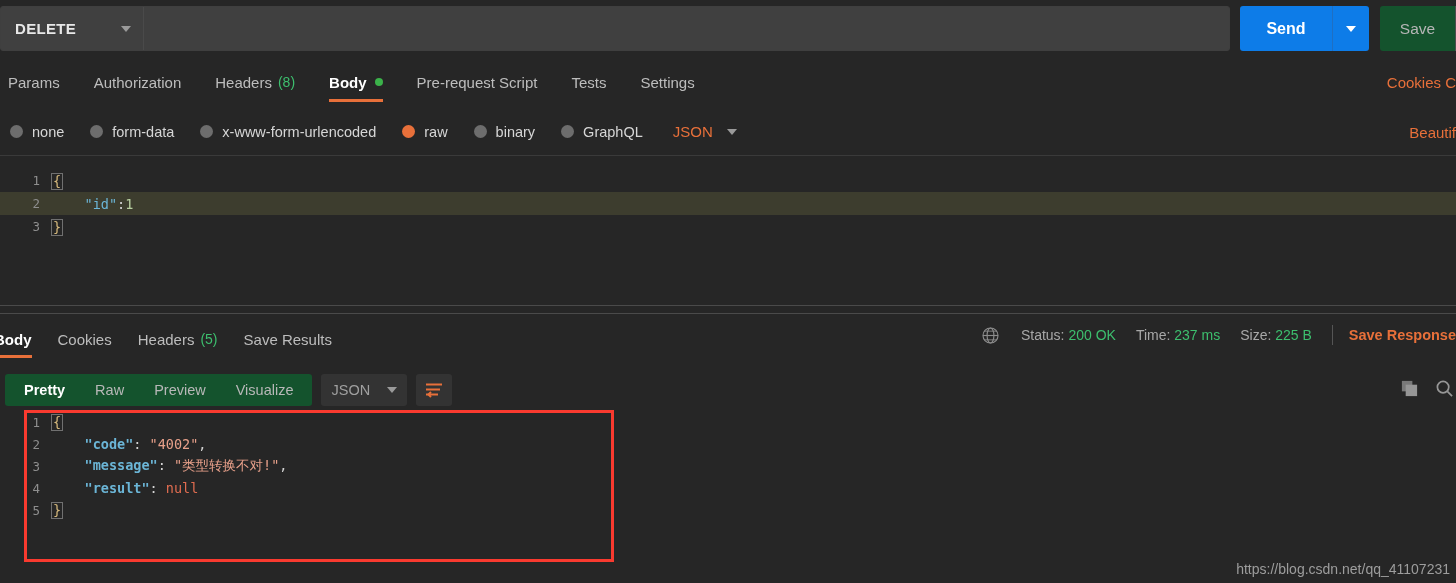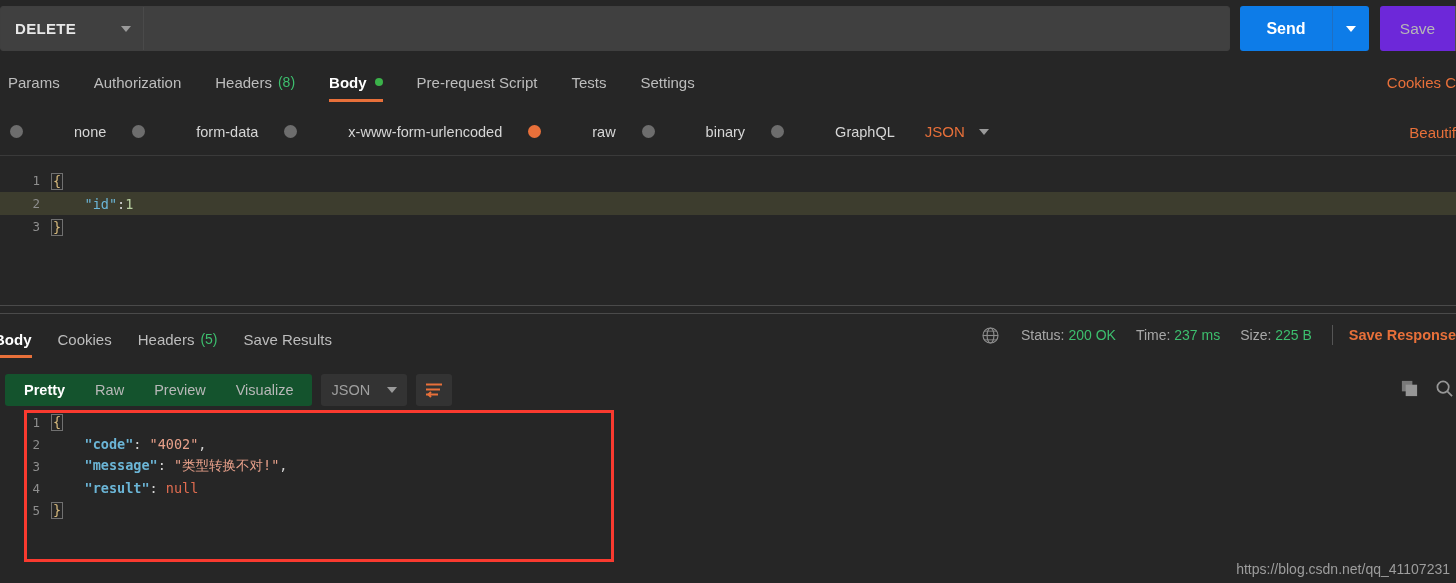--- a/index.html
+++ b/index.html
@@ -55,21 +55,21 @@
     border-left: 1px solid #1f6fc2; cursor: pointer;
     border-radius: 0 3px 3px 0;
   }
   .caret-white {
     width: 0; height: 0;
     border-left: 5px solid transparent; border-right: 5px solid transparent;
     border-top: 6px solid #ffffff;
   }
   .save-wrap { display: flex; margin: 6px 0 6px 11px; }
   .save-btn {
-    width: 75px; background: #6d28d9; color: #b6b6b6;
+    width: 75px; background: #14532d; color: #b6b6b6;
     display: flex; align-items: center; justify-content: center;
     font-size: 15.5px; cursor: pointer; border-radius: 3px 0 0 3px;
   }
   .save-caret-btn {
     width: 30px; background: #3b3b3b;
     display: flex; align-items: center; justify-content: center;
     border-left: 1px solid #4d4d4d; cursor: pointer;
   }
 
   
@@ -99,21 +99,21 @@
   }
 
   
   .body-types {
     position: absolute; left: 0; top: 108px; width: 1456px; height: 48px;
     display: flex; align-items: center;
     border-bottom: 1px solid #3a3a3a;
   }
   .radio-item {
     display: flex; align-items: center; margin-left: 0; margin-right: 26px;
-    cursor: pointer; white-space: nowrap; gap: 42px;
+    cursor: pointer; white-space: nowrap;
   }
   .radio-item:first-child { margin-left: 10px; }
   .radio-circle {
     width: 13px; height: 13px; border-radius: 50%;
     background: #6d6d6d; margin-right: 9px; flex: 0 0 13px;
   }
   .radio-item.sel .radio-circle { background: #e8703a; }
   .radio-label { color: #d6d6d6; font-size: 14.5px; }
   .json-sel {
     display: flex; align-items: center; cursor: pointer; margin-left: 4px;

